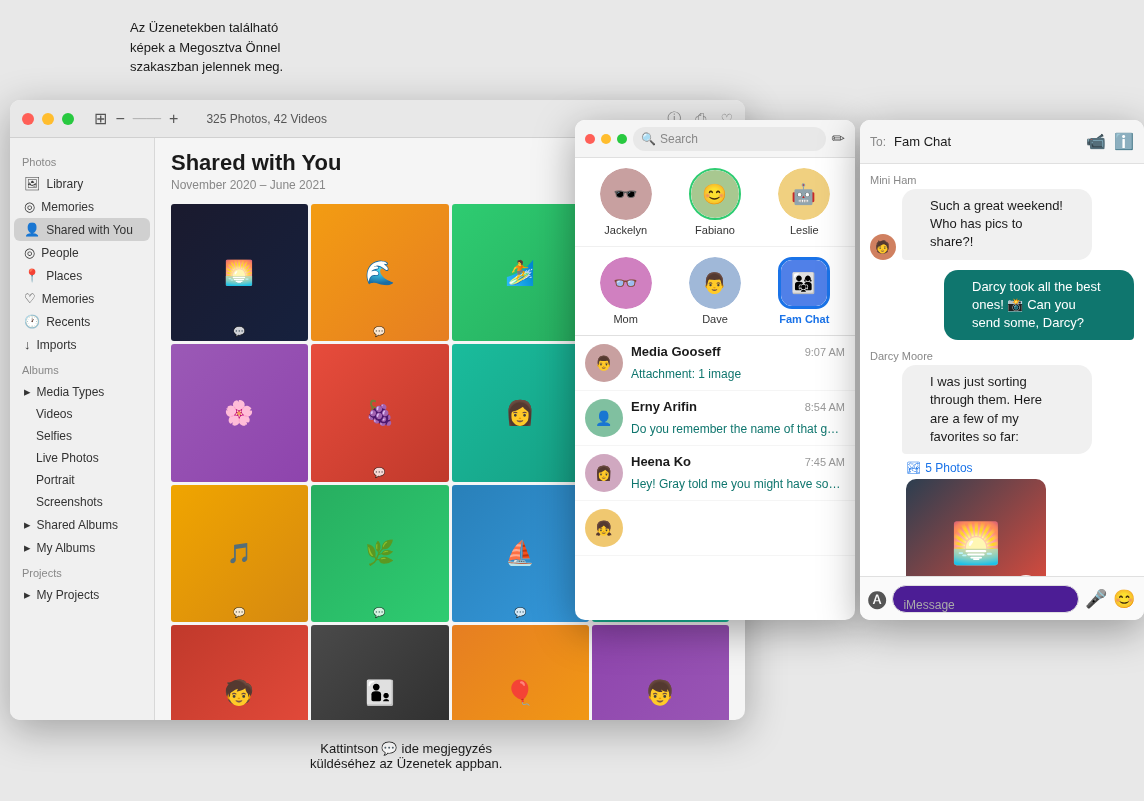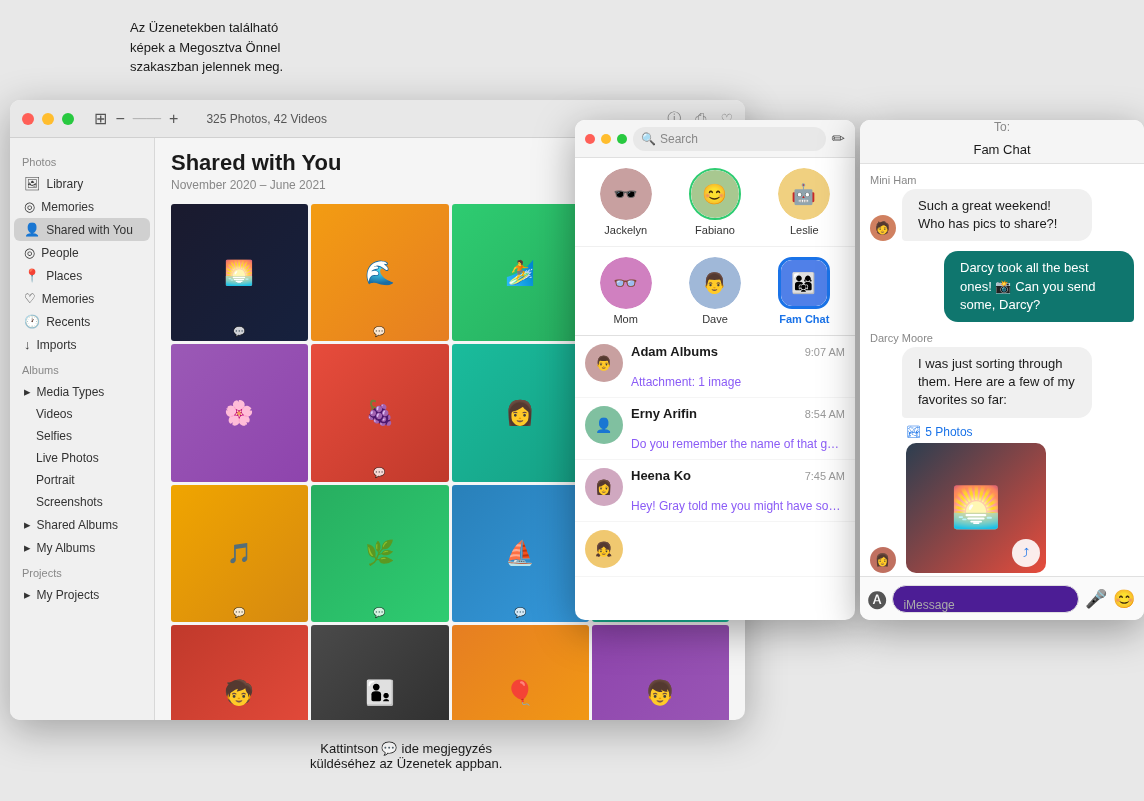--- a/index.html
+++ b/index.html
@@ -271,25 +271,25 @@
     .conv-info { flex: 1; min-width: 0; }
     .conv-header {
       display: flex;
       justify-content: space-between;
       align-items: center;
     }
     .conv-name { font-size: 13px; font-weight: 600; color: #1a1a1a; }
     .conv-time { font-size: 11px; color: #999; }
     .conv-preview {
       font-size: 12px;
-      color: #8b5cf6;
+      color: #0f766e;
       white-space: nowrap;
       overflow: hidden;
       text-overflow: ellipsis;
-      margin-top: 16px;
+      margin-top: 8px;
     }
 
     
     .chat-window {
       position: absolute;
       top: 120px;
       left: 860px;
       width: 284px;
       height: 500px;
       background: white;
@@ -300,21 +300,20 @@
       overflow: hidden;
     }
     .chat-titlebar {
       height: 44px;
       background: #f5f5f5;
       border-bottom: 1px solid #e0e0e0;
       display: flex;
       align-items: center;
       padding: 0 10px;
       gap: 8px;
-      flex-direction: column;
     }
     .chat-to-label {
       font-size: 12px;
       color: #888;
     }
     .chat-recipient {
       font-size: 13px;
       font-weight: 500;
       color: #1a1a1a;
       flex: 1;
@@ -353,21 +352,21 @@
       height: 26px;
       border-radius: 50%;
       flex-shrink: 0;
       display: flex;
       align-items: center;
       justify-content: center;
       font-size: 12px;
     }
     .bubble {
       max-width: 190px;
-      padding: 8px 16px;
+      padding: 8px 28px;
       border-radius: 14px;
       font-size: 13px;
       line-height: 1.4;
     }
     .bubble.incoming {
       background: #f0f0f0;
       color: #1a1a1a;
       border-bottom-left-radius: 4px;
     }
     .bubble.outgoing {
@@ -708,21 +707,21 @@
       </div>
       <span class="contact-name" style="color:#1a73e8; font-weight:600;">Fam Chat</span>
     </div>
   </div>
 
   <div class="conversation-list">
     <div class="conversation-item">
       <div class="conv-avatar" style="background: #c8a0a0;">👨</div>
       <div class="conv-info">
         <div class="conv-header">
-          <span class="conv-name">Adam Albums</span>
+          <span class="conv-name">Media Gooseff</span>
           <span class="conv-time">9:07 AM</span>
         </div>
         <div class="conv-preview">Attachment: 1 image</div>
       </div>
     </div>
     <div class="conversation-item">
       <div class="conv-avatar" style="background: #80c0a0;">👤</div>
       <div class="conv-info">
         <div class="conv-header">
           <span class="conv-name">Erny Arifin</span>

